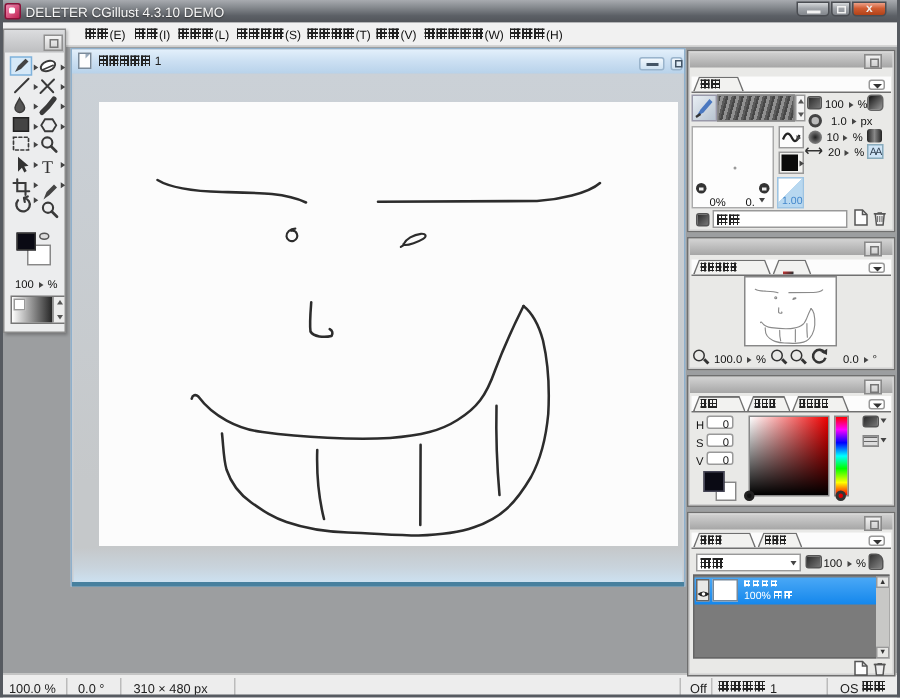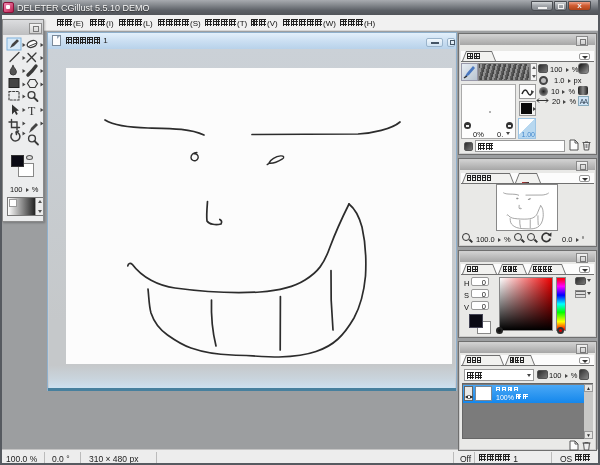--- a/index.html
+++ b/index.html
@@ -324,21 +324,21 @@
         <path d="M7,1 v3 h3" fill="none" stroke="#555"></path>
       </svg>
     <svg class="abs" style="left:122px;top:98px" width="11" height="11">
         <path d="M2.5,3 h6 l-0.8,7 h-4.4 Z" fill="#eee" stroke="#555"></path>
         <path d="M1.5,3 h8 M4,2.5 h3" stroke="#555" fill="none"></path>
       </svg>
   </div>
 
   <div class="abs" id="titlebar">
     <div id="appicon"></div>
-    <span class="txt">DELETER CGillust 5.5.10 DEMO</span>
+    <span class="txt">DELETER CGillust 4.3.10 DEMO</span>
     <div class="wbtn" style="left:531px;width:22px">
         <div style="position:absolute;left:6px;top:5px;width:9px;height:2px;background:#f2f2f2"></div>
       </div>
     <div class="wbtn" style="left:554px;width:13px">
         <div style="position:absolute;left:3px;top:2px;width:6px;height:5px;border:1px solid #f2f2f2"></div>
       </div>
     <div class="wbtn" id="btnclose" style="left:568px;width:23px">
         <span class="gl" style="font-weight:bold">x</span>
       </div>
   </div>

